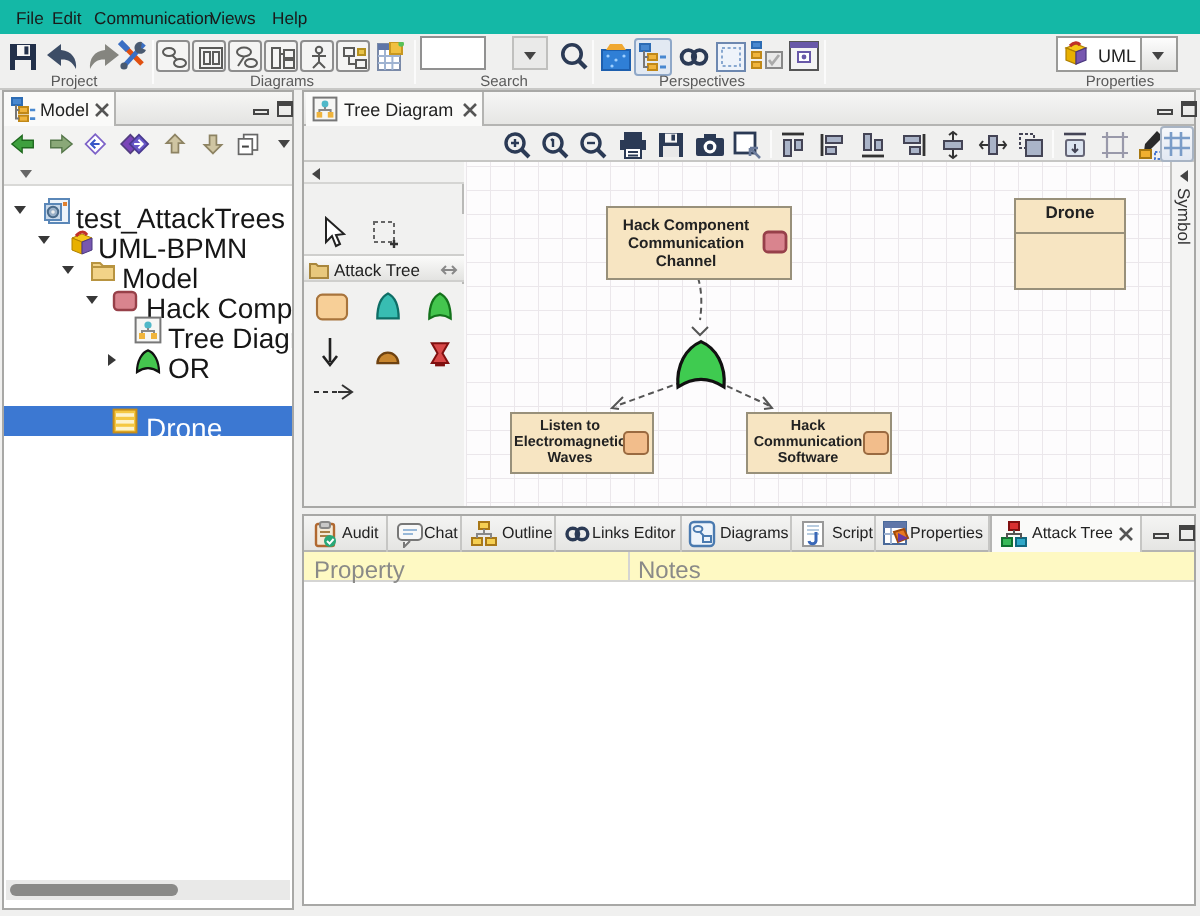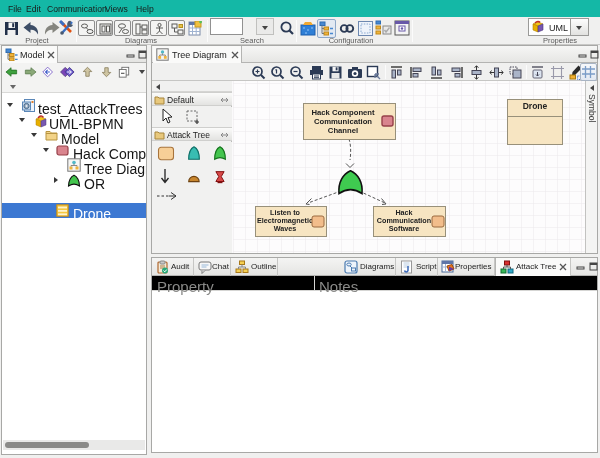--- a/index.html
+++ b/index.html
@@ -42,21 +42,21 @@
 .psec { position:absolute; left:0; width:80px; height:14px; background:linear-gradient(#fbfbfa,#e3e3e1); border-top:1px solid #cfcfcd; border-bottom:1px solid #cfcfcd; font-size:8.5px; color:#222; }
 .psec .pt { position:absolute; left:15px; top:2px; }
 #canvas { position:absolute; left:81px; top:35px; width:352px; height:172px; background:#fdfcfd; }
 #symbolstrip { position:absolute; left:433px; top:35px; width:12px; height:172px; background:#f4f4f3; border-left:1px solid #c2c2c0; }
 
 
 #bottompanel { position:absolute; left:151px; top:257px; width:447px; height:196px; background:#fff; border:1px solid #a8a8a6;text-align:center; }
 #btabs { position:absolute; left:0; top:0; width:445px; height:18px; background:linear-gradient(#f4f4f3,#e5e5e3); border-bottom:1px solid #b4b4b2; }
 .btab { position:absolute; top:0; height:18px; border-right:1px solid #c6c6c4; font-size:8px; color:#222; overflow:hidden; }
 .btab .bt { position:absolute; top:4px; white-space:nowrap; }
-#bhead { position:absolute; left:0; top:18px; width:445px; height:15px; background:#000000; border-bottom:1px solid #d5d5d3; font-size:15px; color:#8a8a88; }
+#bhead { position:absolute; left:0; top:18px; width:445px; height:15px; background:#fef9c3; border-bottom:1px solid #d5d5d3; font-size:12px; color:#8a8a88; }
 
 .vt { writing-mode:vertical-rl; }
 </style>
 </head>
 <body>
 <div id="menubar">
   <span style="left:8px">File</span>
   <span style="left:26px">Edit</span>
   <span style="left:47px">Communication</span>
   <span style="left:105px">Views</span>
@@ -181,21 +181,21 @@
     <rect x="1" y="11" width="4.5" height="3" fill="#f0b43c" stroke="#c08818"></rect>
     <rect x="8" y="6" width="8" height="8" fill="#e9e9e9" stroke="#888"></rect>
     <path d="M9.5,10 L11,12 L14.5,7.5" stroke="#aaa" fill="none" stroke-width="1.4"></path>
   </svg>
   <svg class="abs" style="left:394px;top:3px" width="16" height="16" viewBox="0 0 16 16">
     <rect x="1" y="1" width="14" height="14" fill="#f4f4f4" stroke="#555"></rect>
     <rect x="1" y="1" width="14" height="3" fill="#6858a8"></rect>
     <rect x="5" y="6" width="6" height="5" fill="#fff" stroke="#6858a8"></rect>
     <circle cx="8" cy="8.5" r="1.2" fill="#6858a8"></circle>
   </svg>
-  <div class="tlabel" style="left:311px">Configuration</div>
+  <div class="tlabel" style="left:311px">Perspectives</div>
   <div class="tsep" style="left:412px"></div>
 
   <div class="abs" style="left:528px;top:1px;width:43px;height:18px;background:#fff;border:1px solid #9a9a98"></div>
   <svg class="abs" style="left:531px;top:3px" width="14" height="14" viewBox="0 0 14 14">
     <path d="M2,4 L7,2 L12,4 L7,6 Z" fill="#f5c518" stroke="#b08000" stroke-width="0.6"></path>
     <path d="M2,4 L2,10 L7,12 L7,6 Z" fill="#e8b000" stroke="#b08000" stroke-width="0.6"></path>
     <path d="M12,4 L12,10 L7,12 L7,6 Z" fill="#7858b0" stroke="#4a3880" stroke-width="0.6"></path>
     <path d="M4,3 C6,1 8,1 9,2.5" fill="none" stroke="#c03028" stroke-width="1.6"></path>
   </svg>
   <span class="abs" style="left:549px;top:6px;font-size:9px;color:#222">UML</span>
@@ -438,29 +438,20 @@
     <div class="abs" style="left:428px;top:0px;width:17px;height:18px;background:linear-gradient(#f6f8fb,#e2e8f2);border:1px solid #a8b4c4;border-radius:2px">
       <svg width="15" height="16" viewBox="0 0 15 16" style="position:absolute;left:0;top:0">
           <path d="M4.5,2 L4.5,14 M9.5,2 L9.5,14 M1,5 L14,5 M1,10 L14,10" stroke="#7a9cc8" stroke-width="1.3"></path>
         </svg>
     </div>
   </div>
   <div id="palette">
     <div class="abs" style="left:0;top:0;width:80px;height:11px;background:#f1f1f0;border-bottom:1px solid #d5d5d3">
       <div class="abs" style="left:4px;top:3px;width:0;height:0;border-top:3px solid transparent;border-bottom:3px solid transparent;border-right:4px solid #444"></div>
     </div>
-    <div class="psec" style="top:11px">
-      <svg class="abs" style="left:2px;top:2px" width="11" height="10" viewBox="0 0 11 10">
-          <path d="M1,2 L4,2 L5,3 L10,3 L10,9 L1,9 Z" fill="#e8c87c" stroke="#a8863c"></path>
-        </svg>
-      <span class="pt">Default</span>
-      <svg class="abs" style="left:68px;top:4px" width="9" height="6" viewBox="0 0 9 6">
-          <path d="M1,3 L8,3 M3,1 L1,3 L3,5 M6,1 L8,3 L6,5" stroke="#888" fill="none"></path>
-        </svg>
-    </div>
     <div class="abs" style="top:26px;left:0;width:80px;height:20px;background:#f1f1f0">
       <svg class="abs" style="left:8px;top:1px" width="13" height="16" viewBox="0 0 13 16">
           <path d="M3,1 L3,13 L6,10 L8,15 L10,14 L8,9.5 L12,9 Z" fill="#fff" stroke="#222"></path>
         </svg>
       <svg class="abs" style="left:33px;top:2px" width="17" height="16" viewBox="0 0 17 16">
           <rect x="2" y="2" width="10" height="10" fill="none" stroke="#666" stroke-dasharray="2,1.5"></rect>
           <path d="M12,11 L12,15 M10,13 L14,13" stroke="#333" stroke-width="1.2"></path>
         </svg>
     </div>
     <div class="psec" style="top:46px">
@@ -567,20 +558,27 @@
     </div>
     <div class="btab" style="left:79px;width:47px">
       <svg class="abs" style="left:4px;top:2px" width="14" height="14" viewBox="0 0 14 14">
           <rect x="4.5" y="1" width="5" height="3.5" fill="#f5cf52" stroke="#a87818"></rect>
           <rect x="1" y="9" width="5" height="3.5" fill="#f5cf52" stroke="#a87818"></rect>
           <rect x="8" y="9" width="5" height="3.5" fill="#f5cf52" stroke="#a87818"></rect>
           <path d="M7,4.5 L7,7 M3.5,9 L3.5,7 L10.5,7 L10.5,9" stroke="#888" fill="none"></path>
         </svg>
       <span class="bt" style="left:20px">Outline</span>
     </div>
+    <div class="btab" style="left:126px;width:63px">
+      <svg class="abs" style="left:4px;top:3px" width="13" height="12" viewBox="0 0 13 12">
+          <circle cx="4.4" cy="6" r="2.9" fill="none" stroke="#2b3a55" stroke-width="1.7"></circle>
+          <circle cx="9" cy="6" r="2.9" fill="none" stroke="#2b3a55" stroke-width="1.7"></circle>
+        </svg>
+      <span class="bt" style="left:18px">Links Editor</span>
+    </div>
     <div class="btab" style="left:189px;width:55px">
       <svg class="abs" style="left:3px;top:2px" width="14" height="14" viewBox="0 0 14 14">
           <rect x="1" y="1" width="12" height="12" rx="2" fill="#eef4fb" stroke="#4a7ab0" stroke-width="1.2"></rect>
           <ellipse cx="5" cy="4.5" rx="2.2" ry="1.5" fill="none" stroke="#4a7ab0"></ellipse>
           <rect x="7.5" y="8" width="4" height="3" fill="none" stroke="#4a7ab0"></rect>
           <path d="M6,6 L8,8" stroke="#4a7ab0"></path>
         </svg>
       <span class="bt" style="left:19px">Diagrams</span>
     </div>
     <div class="btab" style="left:244px;width:42px">

